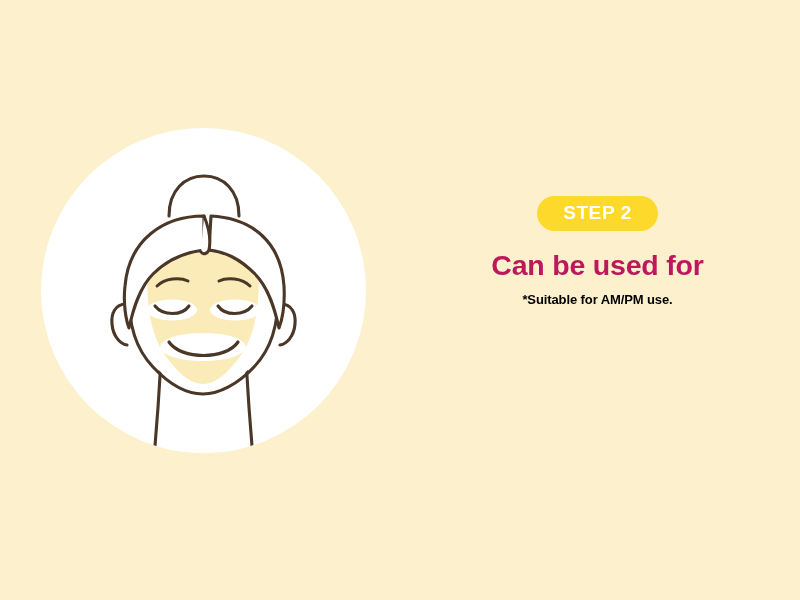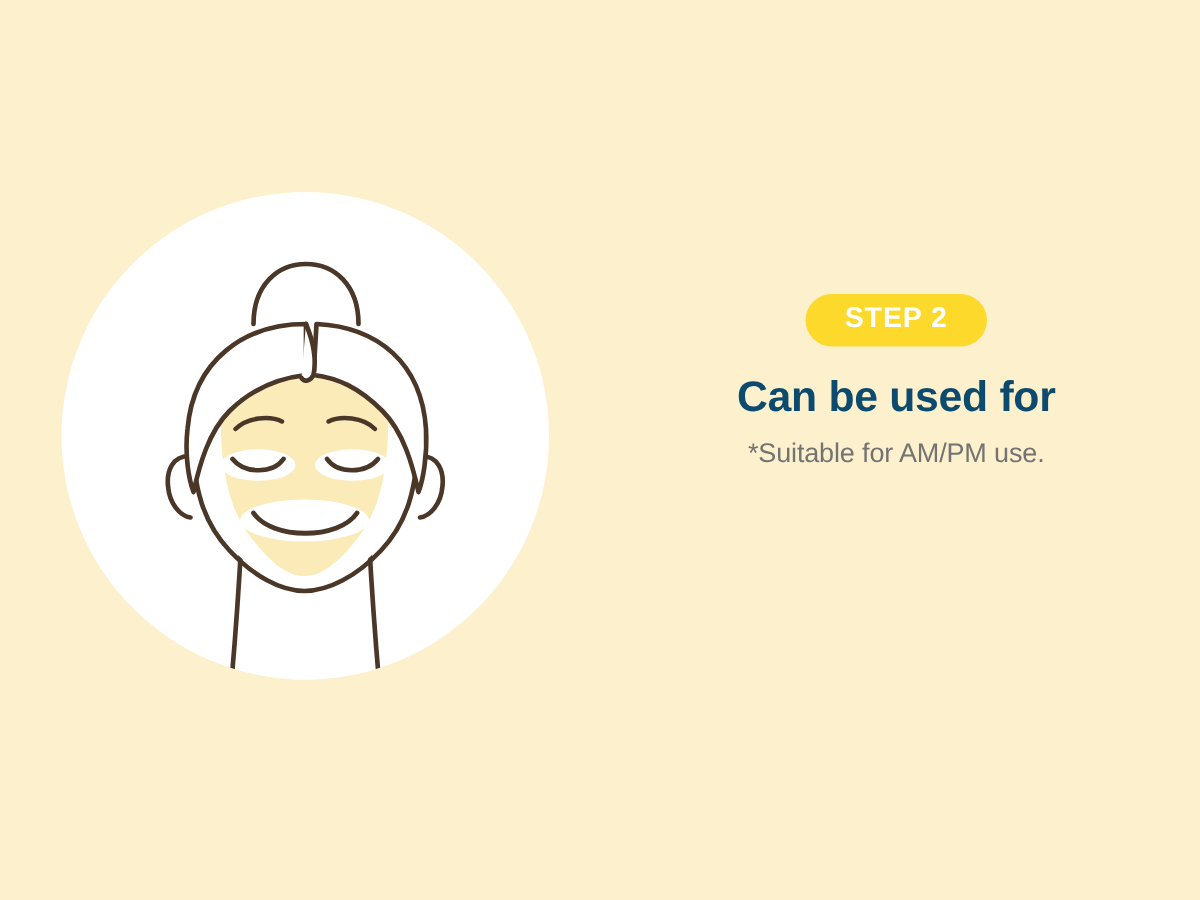--- a/index.html
+++ b/index.html
@@ -65,36 +65,36 @@
     border-radius: 999px;
     padding: 7px 26px 8px 26px;
     font-size: 19px;
     font-weight: bold;
     letter-spacing: 0.6px;
     line-height: 1.05;
   }
 
   #headline {
     margin-top: 17px;
-    color: #0c4a6e;
+    color: #be185d;
     font-size: 28.5px;
     font-weight: bold;
     line-height: 1.26;
     letter-spacing: -0.2px;
   }
   #headline .hl-line {
     display: block;
     white-space: nowrap;
   }
 
   #subline {
     margin-top: 8px;
-    color: #737373;
-    font-size: 18px;
-    font-weight: normal;
+    color: #000000;
+    font-size: 13px;
+    font-weight: bold;
     line-height: 1.2;
     letter-spacing: -0.1px;
     white-space: nowrap;
   }
 </style>
 </head>
 <body>
 
 <div id="card">
 

